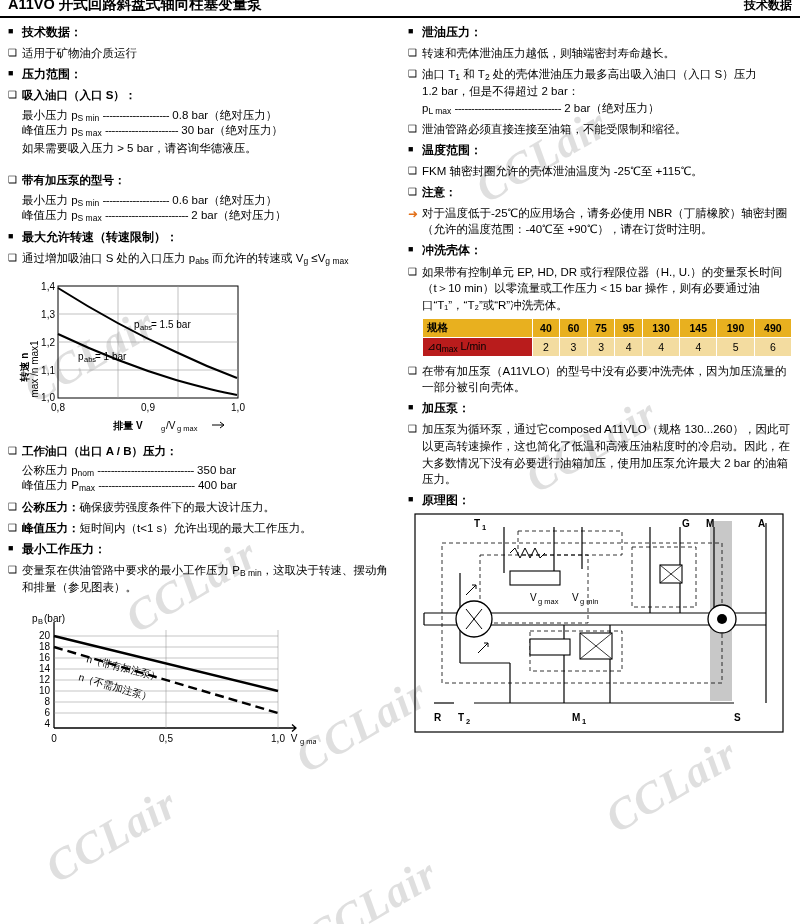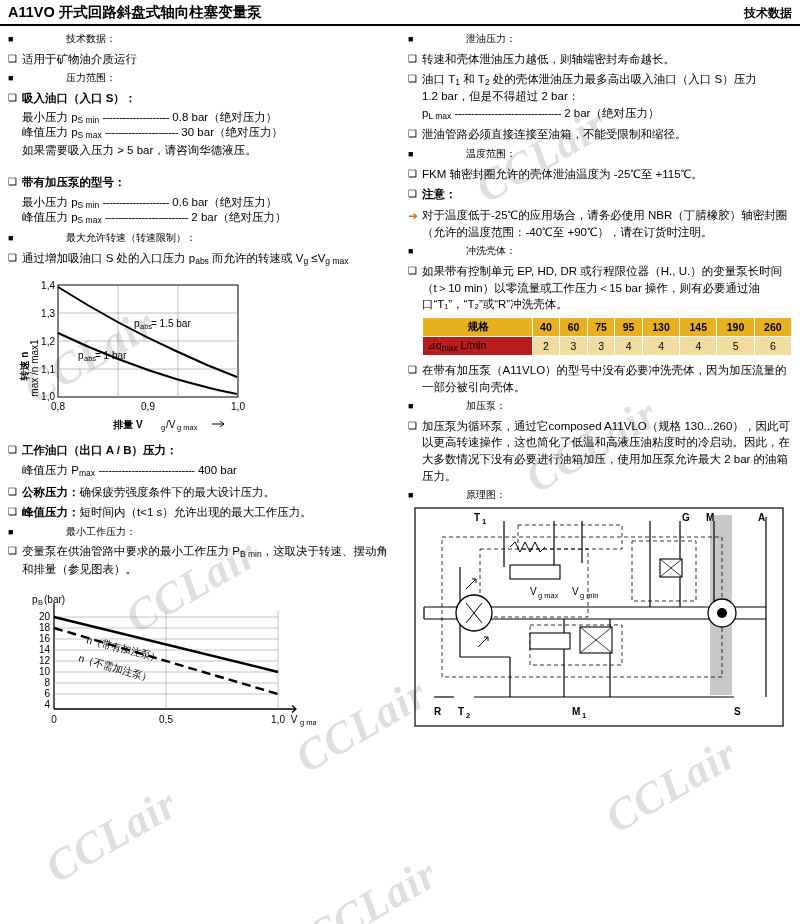--- a/index.html
+++ b/index.html
@@ -21,21 +21,21 @@
     font-weight:bold;
     font-style:italic;
     color: rgba(150,150,150,0.30);
     transform: rotate(-30deg);
     white-space:nowrap;
     letter-spacing:1px;
   }
   
   .page-header {
     position:relative;
-    height: 26px;
+    height: 18px;
     border-bottom: 2px solid #000;
     display:flex; align-items:flex-end; justify-content:space-between;
     padding: 0 8px 2px 8px;
   }
   .page-header .title {
     font-size: 14.5px; font-weight:bold;
   }
   .page-header .right {
     font-size: 12px; font-weight:bold;
   }
@@ -45,41 +45,41 @@
     padding: 6px 8px 0 8px;
     position:relative;
     z-index: 8;
   }
   .col { width: 50%; padding-right:10px; }
   .col.right { padding-right:0; padding-left:8px; }
   .line { display:flex; align-items:flex-start; margin-bottom:4px; line-height:1.45; }
   .mk { flex:0 0 14px; padding-top:1px; font-size:10px; }
   .mk.sq { font-size:9px; }
   .tx { flex:1 1 auto; }
-  .h-sq { font-weight:normal; font-size:10px;margin-left:44px; }
+  .h-sq { font-weight:bold; font-size:12px; }
   .bold { font-weight:bold; }
   .ind { padding-left:14px; }
   .dots { letter-spacing:-0.5px; }
   .sub { font-size:8.5px; vertical-align:-2px; }
   .arrow { color:#e2701a; font-size:12px; }
 
   
   table.spec {
     border-collapse:collapse;
     margin: 4px 0 6px 14px;
     font-size:10.5px;
     width: calc(100% - 14px);
   }
   table.spec td, table.spec th {
     border:1px solid #fff;
     text-align:center;
     padding:2px 2px;
     font-weight:normal;
   }
-  table.spec tr.hdr td { background:#e8b01f; font-weight:bold;text-align:center; }
+  table.spec tr.hdr td { background:#e8b01f; font-weight:bold; }
   table.spec tr.val td { background:#f3dca0; }
   table.spec td.lbl { background:#e8b01f; font-weight:bold; white-space:nowrap; padding-left:4px; text-align:left;}
   table.spec tr.val td.lbl { background:#b91c1c; font-weight:normal; }
 
   
   .chart-box { position:relative; margin: 4px 0 6px 8px; }
   svg { display:block; }
   .ax-lab { font-size:10px; font-family:"Liberation Sans", sans-serif; }
   .ax-lab.b { font-weight:bold; }
   
@@ -199,20 +199,25 @@
         <text x="145" y="159" style="font-size:7.5px">g</text>
         <text x="150" y="157" class="ax-lab">/V</text>
         <text x="161" y="159" style="font-size:7.5px">g max</text>
         <path d="M196,153 l12,0 m-4,-3 l4,3 l-4,3" stroke="#000" fill="none"></path>
       </svg>
     </div>
 
     <div class="line">
       <div class="mk">❑</div>
       <div class="tx bold">工作油口（出口 A / B）压力：</div>
+    </div>
+    <div class="ind">
+      <span>公称压力 p</span><span class="sub">nom</span>
+      <span class="dots">-----------------------------</span>
+      <span>350 bar</span>
     </div>
     <div class="ind">
       <span>峰值压力 P</span><span class="sub">max</span>
       <span class="dots">-----------------------------</span>
       <span>400 bar</span>
     </div>
 
     <div class="line" style="margin-top:6px">
       <div class="mk">❑</div>
       <div class="tx"><span class="bold">公称压力：</span><span>确保疲劳强度条件下的最大设计压力。</span></div>
@@ -345,21 +350,21 @@
       <tbody>
           <tr class="hdr">
         <td class="lbl">规格</td>
         <td>40</td>
         <td>60</td>
         <td>75</td>
         <td>95</td>
         <td>130</td>
         <td>145</td>
         <td>190</td>
-        <td>260</td>
+        <td>490</td>
       </tr>
       <tr class="val">
         <td class="lbl"><span>⊿q</span><span class="sub">max</span><span> L/min</span></td>
         <td>2</td>
         <td>3</td>
         <td>3</td>
         <td>4</td>
         <td>4</td>
         <td>4</td>
         <td>5</td>

